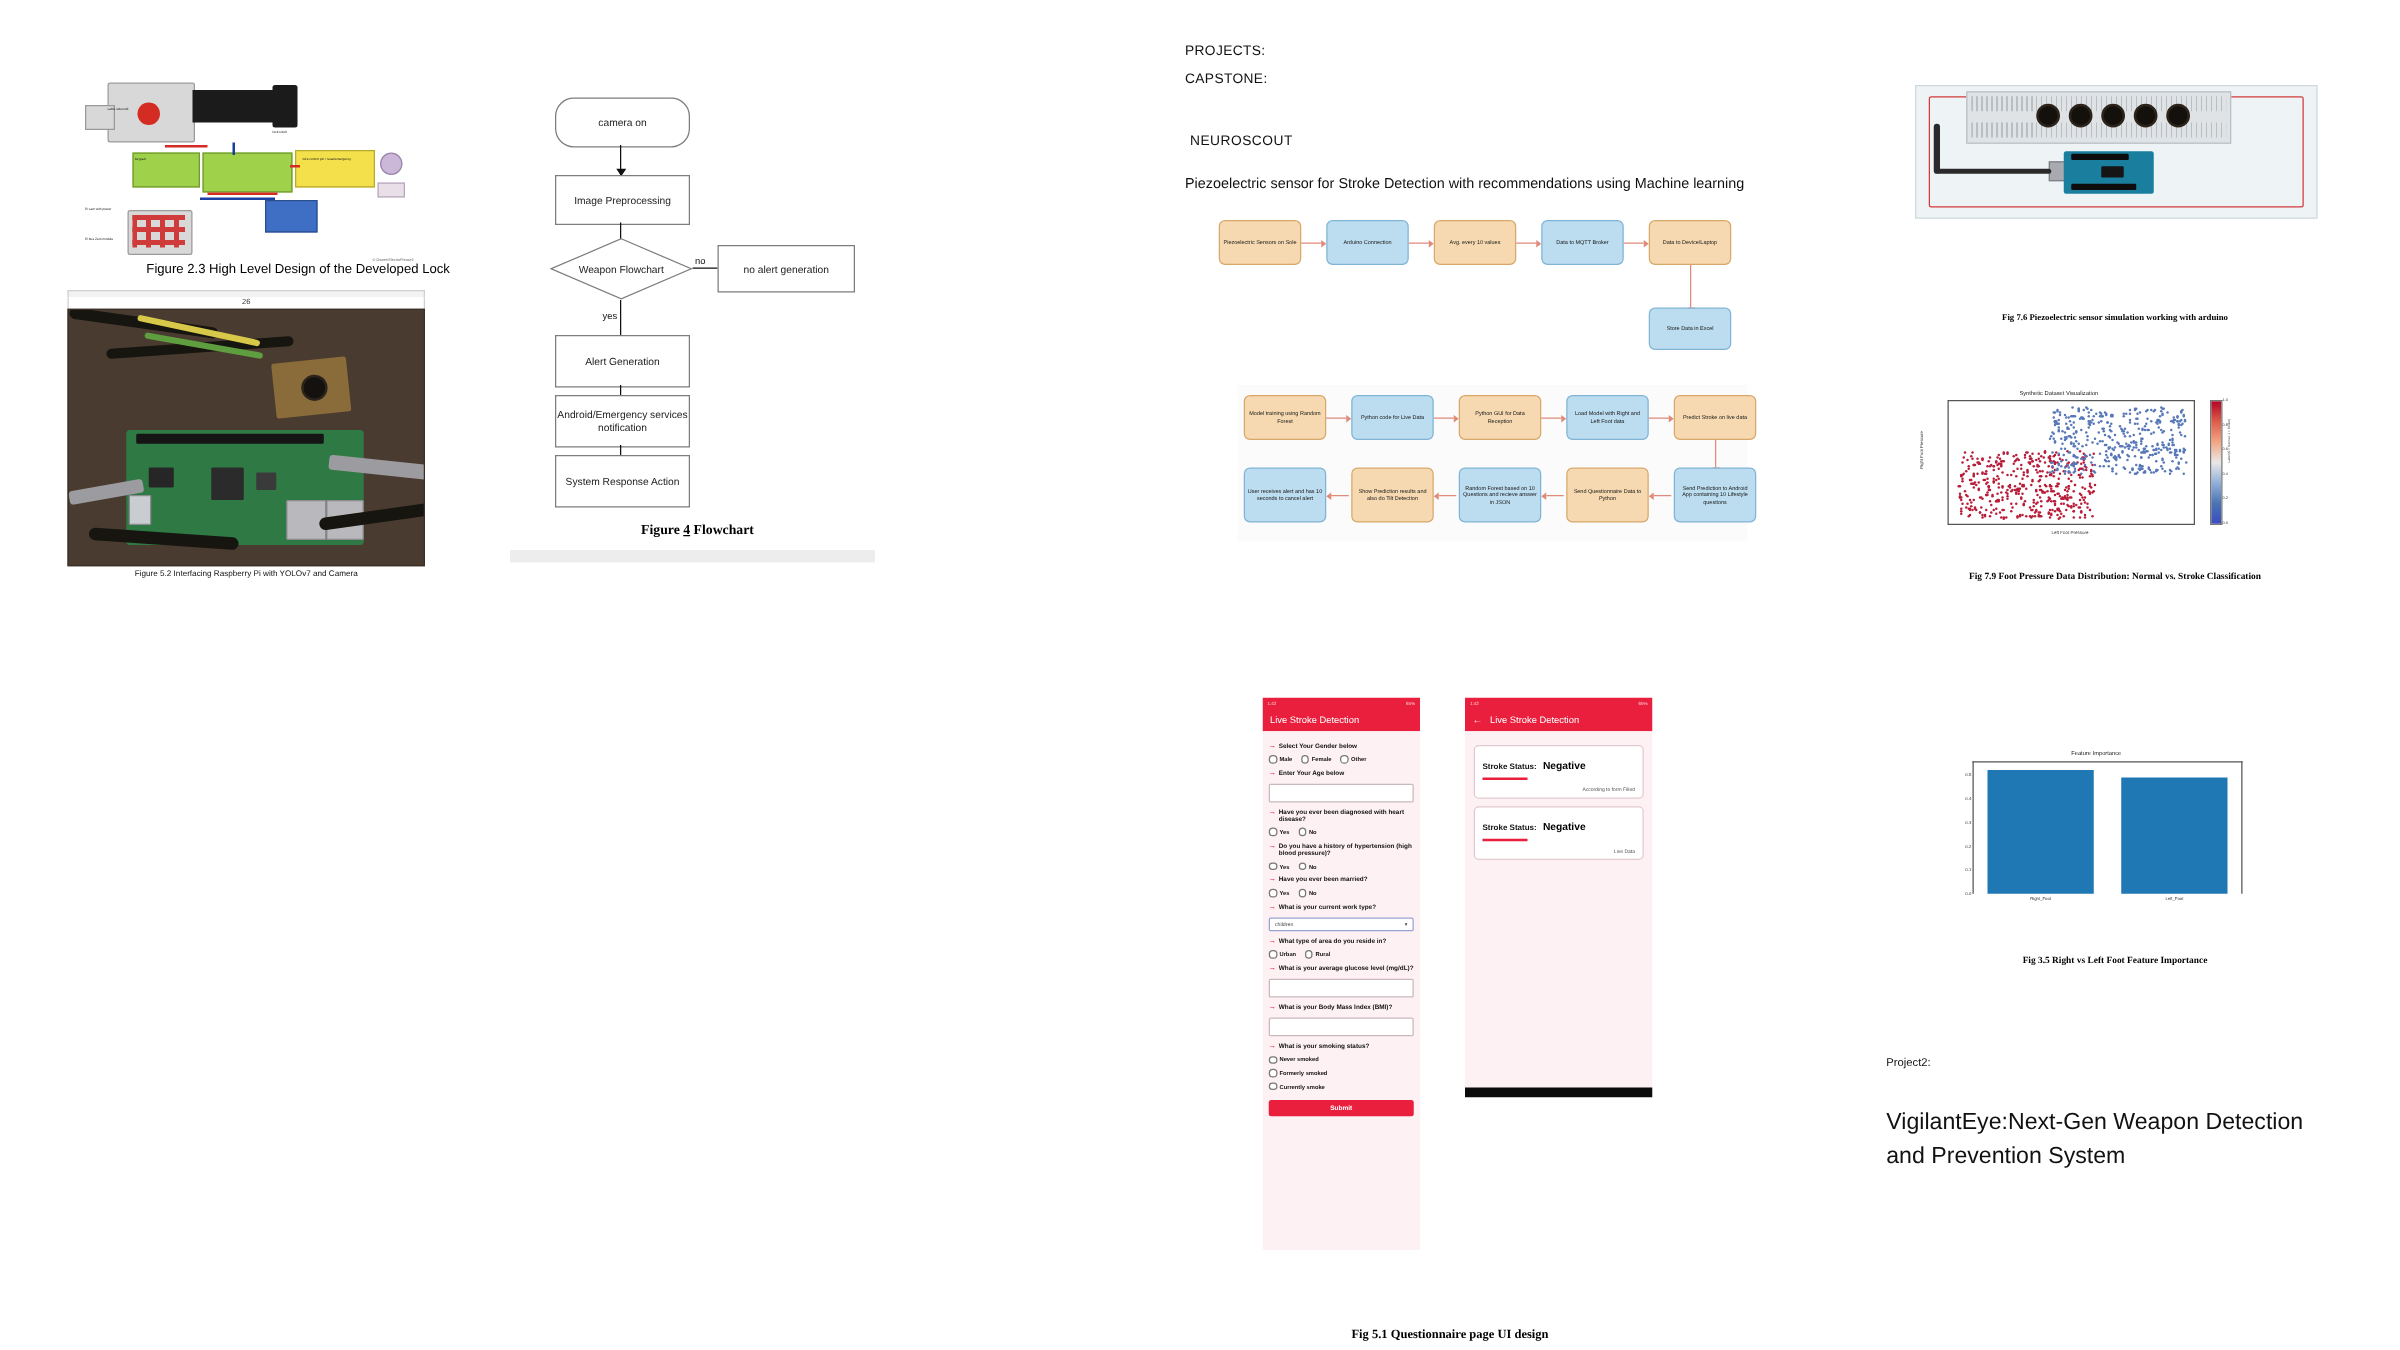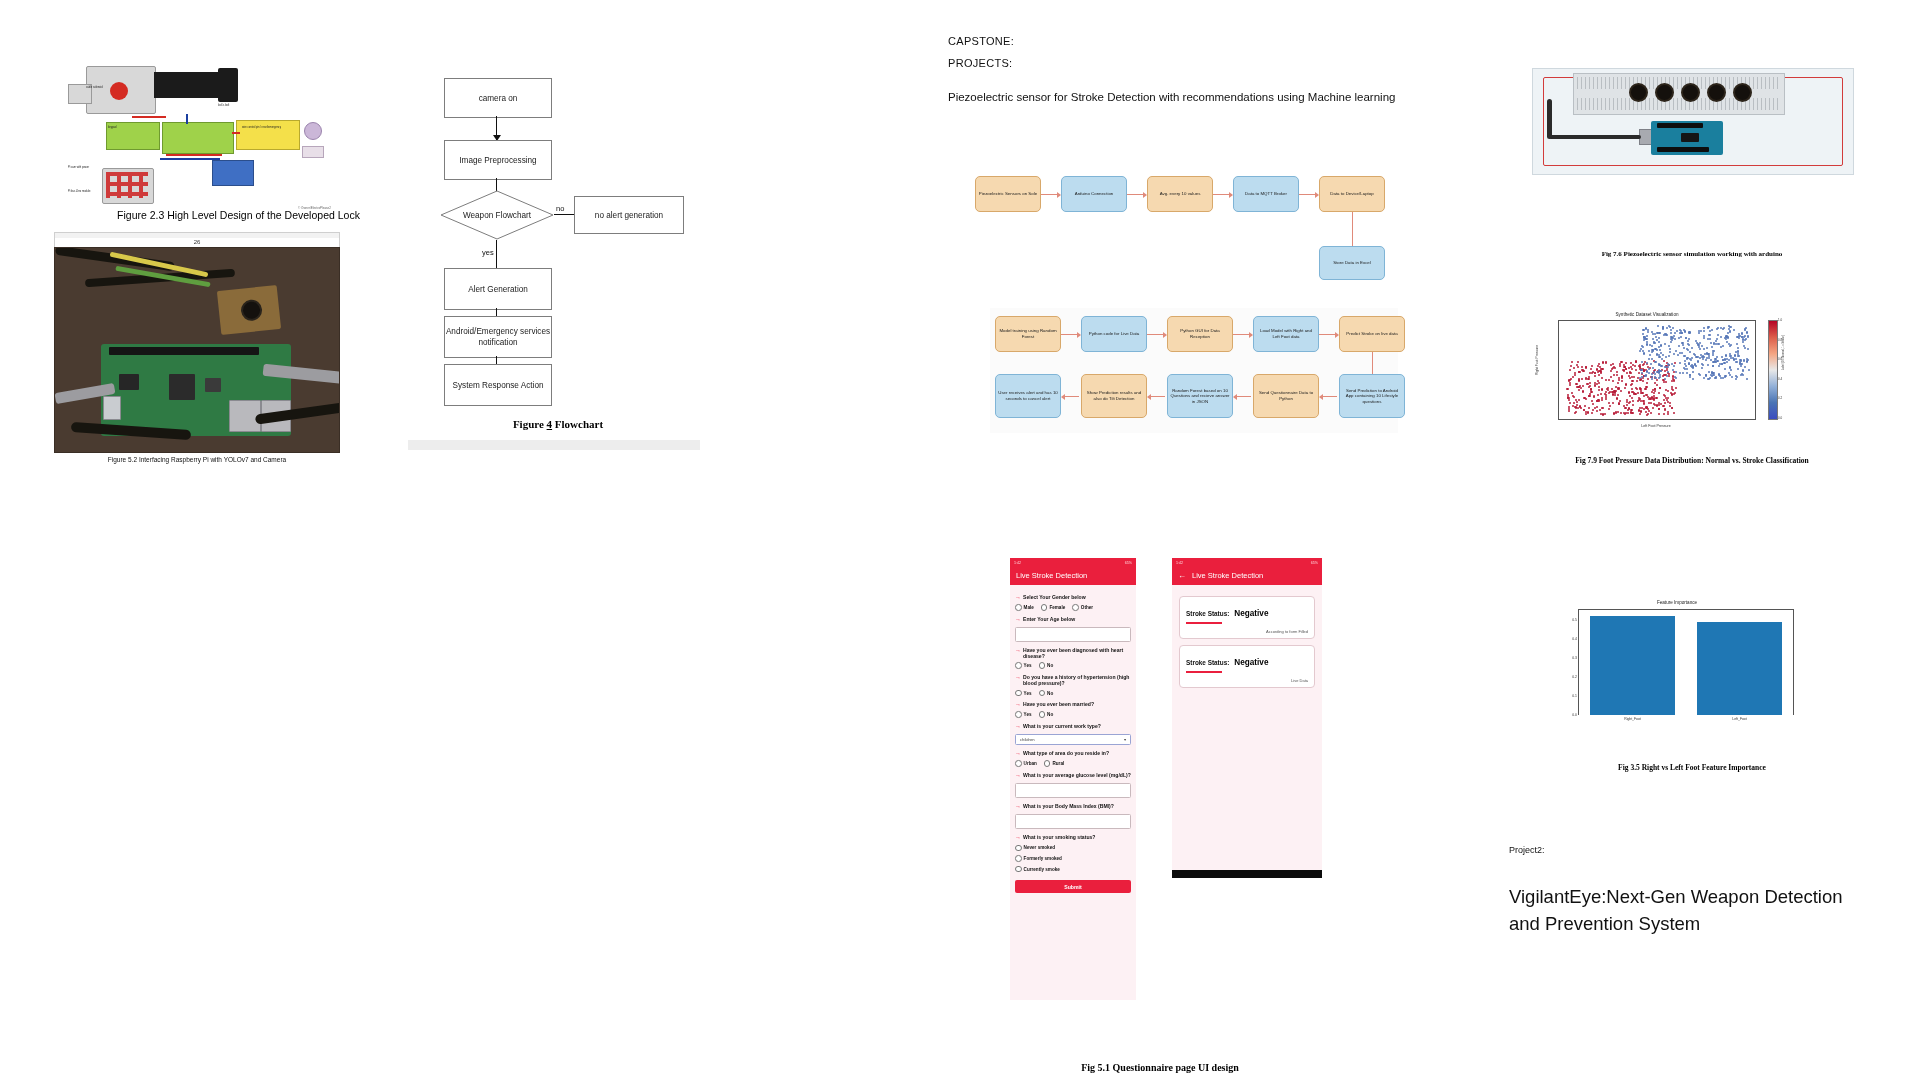--- a/index.html
+++ b/index.html
@@ -160,22 +160,23 @@
   #barcap{left:1532px;top:763px;width:320px;text-align:center;font-size:7.5px;font-weight:bold;}
 
   
   #p2lbl{left:1509px;top:845px;font-size:9px;color:#111;}
   #p2title{left:1509px;top:883px;width:365px;font-size:18.5px;line-height:27px;color:#111;}
 </style>
 </head>
 <body>
 
 <div class="abs" id="hdr">
+  <div class="h-proj">PROJECTS:</div>
   <div class="h-proj">CAPSTONE:</div>
-  <div class="h-proj">PROJECTS:</div>
+  <div class="h-neuro">NEUROSCOUT</div>
   <div class="h-sub">Piezoelectric sensor for Stroke Detection with recommendations using Machine learning</div>
 </div>
 
 <div class="abs" id="lockfig">
   <div class="sheet"></div>
   <div class="lk lk-grey" style="left:20px;top:8px;width:68px;height:46px;border-radius:2px;"></div>
   <div class="lk lk-black" style="left:88px;top:14px;width:70px;height:26px;"></div>
   <div class="lk lk-black" style="left:152px;top:10px;width:20px;height:34px;border-radius:2px;"></div>
   <div class="lk lk-red" style="left:44px;top:24px;width:18px;height:18px;border-radius:50%;"></div>
   <div class="lk lk-grey" style="left:2px;top:26px;width:22px;height:18px;"></div>
@@ -227,21 +228,21 @@
     </div>
     <div class="pi-cable-grey" style="left:0px;top:140px;width:60px;height:11px;transform:rotate(-10deg);"></div>
     <div class="pi-cable-grey" style="left:208px;top:120px;width:84px;height:12px;transform:rotate(6deg);"></div>
     <div class="pi-cable" style="left:200px;top:160px;width:96px;height:10px;transform:rotate(-8deg);"></div>
     <div class="pi-cable" style="left:16px;top:178px;width:120px;height:10px;transform:rotate(4deg);"></div>
   </div>
   <div id="rpicap">Figure 5.2  Interfacing Raspberry Pi with YOLOv7 and Camera</div>
 </div>
 
 <div class="abs" id="wflow">
-  <div class="fbox" style="left:36px;top:12px;width:106px;height:38px;">camera on</div>
+  <div class="fbox" style="left:36px;top:12px;width:106px;height:38px;border-radius:15px;">camera on</div>
   <div class="farrow" style="left:88px;top:50px;height:24px;"></div>
 
   <div class="fbox" style="left:36px;top:74px;width:106px;height:38px;">Image Preprocessing</div>
   <div class="farrow" style="left:88px;top:112px;height:28px;"></div>
 
   <div class="fdia" style="left:32px;top:124px;width:114px;height:50px;">
     <svg class="dshape" viewBox="0 0 114 50" preserveAspectRatio="none">
       <polygon points="57,1 113,25 57,49 1,25" fill="#fff" stroke="#7d7d7d" stroke-width="1"></polygon>
     </svg>
     <div style="position:absolute;inset:0;display:flex;align-items:center;justify-content:center;font-size:8.2px;color:#222;">Weapon Flowchart</div>

